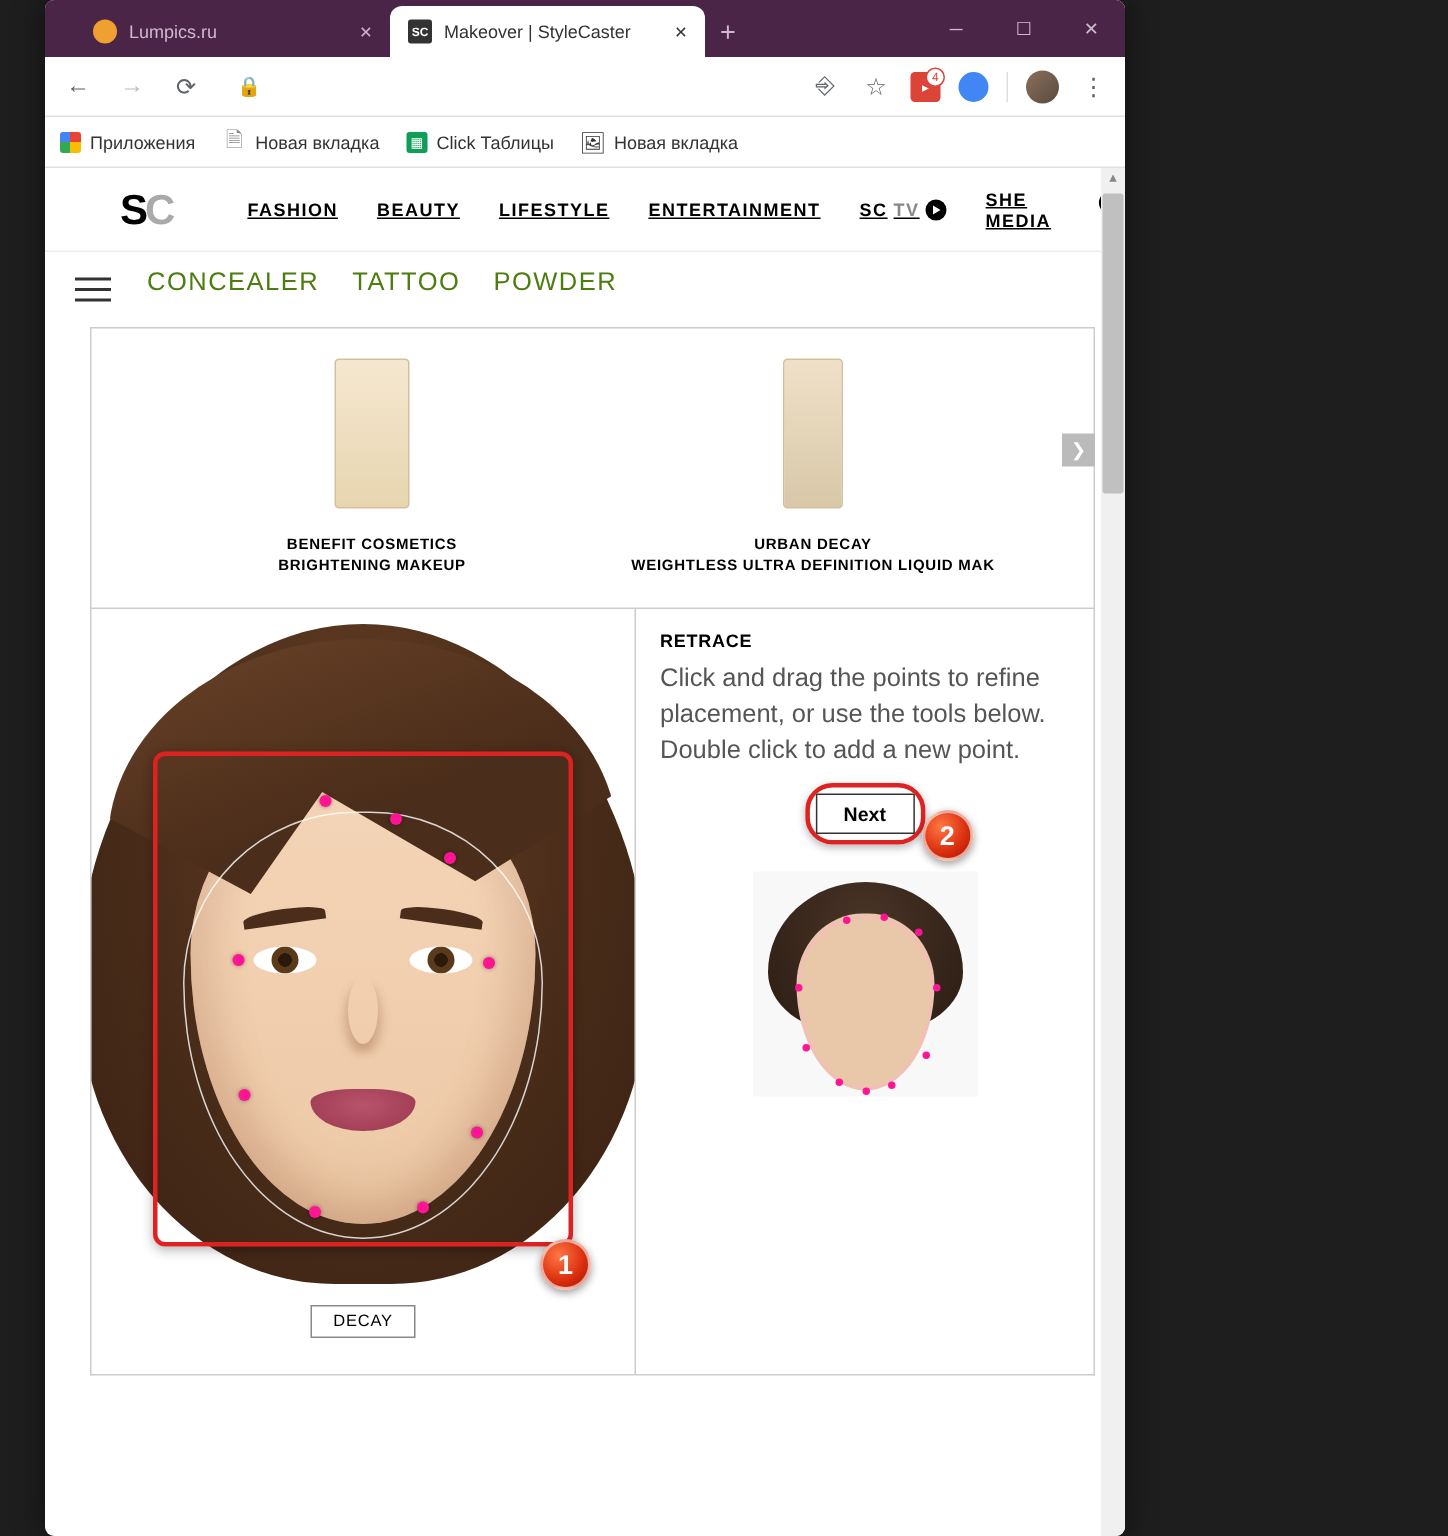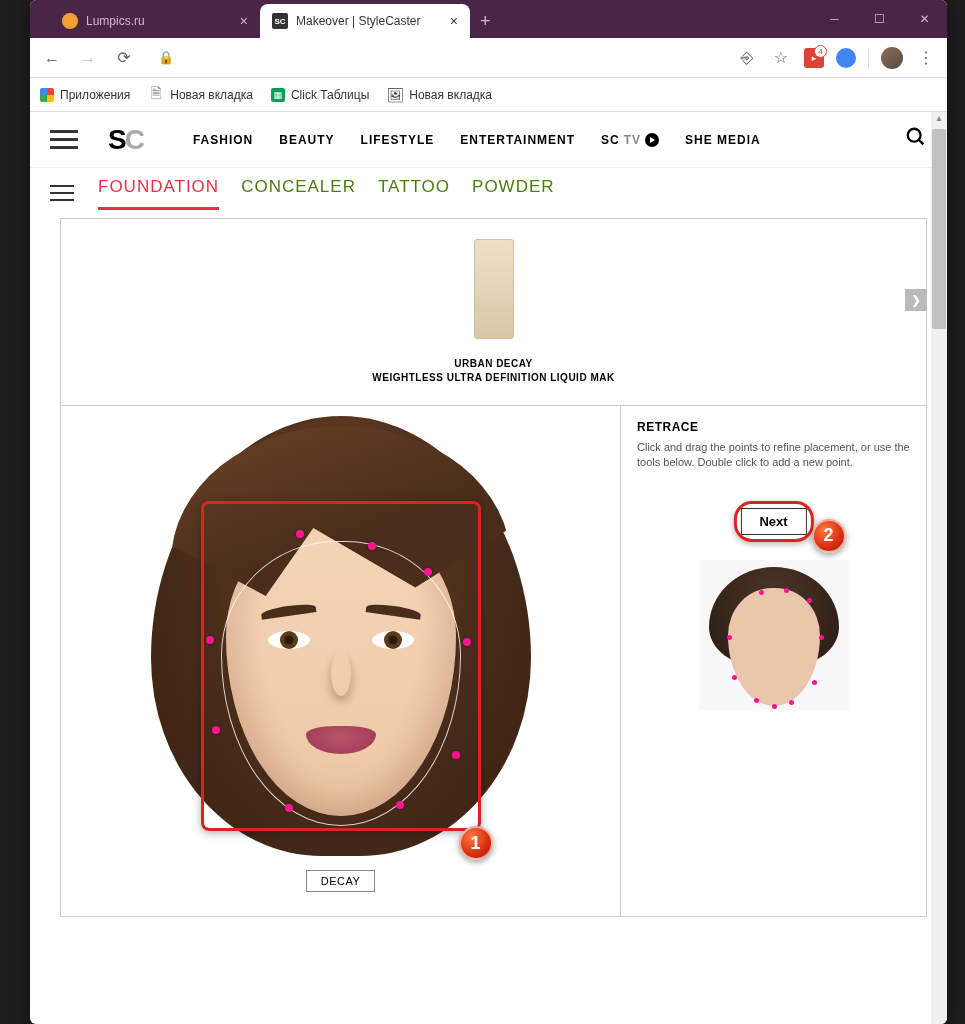--- a/index.html
+++ b/index.html
@@ -1,18 +1,18 @@
 <!DOCTYPE html>
 <html><head>
 <meta charset="utf-8">
 <style>
 * { margin: 0; padding: 0; box-sizing: border-box; font-family: Arial, sans-serif; }
 body { background: #1e1e1e; width: 965px; height: 1024px; overflow: hidden; }
 
-.window { position: absolute; left: 30px; top: 0; width: 917px; height: 1024px; background: #fff; border-radius: 6px; overflow: hidden; box-shadow: 0 0 20px rgba(0,0,0,0.5); }
+.window { position: absolute; left: 30px; top: 0; width: 720px; height: 1024px; background: #fff; border-radius: 6px; overflow: hidden; box-shadow: 0 0 20px rgba(0,0,0,0.5); }
 
 .titlebar { height: 38px; background: #4a2548; display: flex; align-items: flex-end; }
 .tabs { display: flex; padding-left: 20px; gap: 0; }
 .tab { display: flex; align-items: center; height: 34px; padding: 0 12px; border-radius: 8px 8px 0 0; font-size: 12px; color: #d0b8ce; gap: 8px; min-width: 210px; position: relative; }
 .tab.active { background: #fff; color: #333; }
 .tab-favicon { width: 16px; height: 16px; border-radius: 50%; background: #f0a030; }
 .tab.active .tab-favicon { background: #333; border-radius: 2px; display: flex; align-items: center; justify-content: center; color: #fff; font-size: 8px; font-weight: bold; }
 .tab-close { margin-left: auto; font-size: 14px; cursor: pointer; }
 .new-tab-btn { color: #d0b8ce; font-size: 18px; padding: 0 10px; cursor: pointer; height: 34px; display: flex; align-items: center; }
 .window-controls { margin-left: auto; display: flex; }
@@ -45,21 +45,21 @@
 .scrollbar-track { position: absolute; right: 0; top: 0; width: 16px; height: 100%; background: #f0f0f0; }
 .scrollbar-thumb { width: 14px; margin: 1px; background: #c0c0c0; border-radius: 2px; height: 200px; }
 .scroll-arrow { height: 16px; text-align: center; font-size: 10px; color: #888; cursor: pointer; }
 
 .site-header { height: 56px; display: flex; align-items: center; padding: 0 20px; gap: 30px; border-bottom: 1px solid #eee; }
 .hamburger { width: 28px; cursor: pointer; }
 .hamburger div { height: 3px; background: #333; margin: 5px 0; }
 .site-logo { font-size: 28px; font-weight: 900; letter-spacing: -2px; }
 .site-logo .s { color: #000; }
 .site-logo .c { color: #aaa; }
-.site-nav { display: flex; gap: 26px; margin-left: 20px; }
+.site-nav { display: flex; gap: 26px; margin-left: 20px; text-decoration: underline; }
 .site-nav-item { font-size: 12px; font-weight: bold; letter-spacing: 1px; cursor: pointer; display: flex; align-items: center; gap: 4px; }
 .play-circle { width: 14px; height: 14px; background: #000; border-radius: 50%; display: inline-flex; align-items: center; justify-content: center; }
 .play-circle::after { content: ''; border-left: 5px solid #fff; border-top: 3px solid transparent; border-bottom: 3px solid transparent; margin-left: 1px; }
 .search-icon { margin-left: auto; font-size: 22px; cursor: pointer; }
 
 .app-header { height: 50px; display: flex; align-items: center; padding: 0 20px; gap: 24px; }
 .app-hamburger { width: 24px; cursor: pointer; }
 .app-hamburger div { height: 2px; background: #333; margin: 5px 0; }
 .app-tabs { display: flex; gap: 22px; }
 .app-tab { font-size: 17px; letter-spacing: 1px; color: #4d7c0f; cursor: pointer; padding-bottom: 10px; }
@@ -97,21 +97,21 @@
 .trace-outline { position: absolute; top: 135px; width: 240px; height: 285px; border: 1.5px solid rgba(255,255,255,0.8); border-radius: 48% 48% 50% 50% / 40% 40% 60% 60%; pointer-events: none; }
 .trace-point { position: absolute; width: 8px; height: 8px; background: #ff1493; border-radius: 50%; box-shadow: 0 0 3px rgba(0,0,0,0.4); cursor: move; }
 
 .badge { position: absolute; width: 34px; height: 34px; border-radius: 50%; background: radial-gradient(circle at 35% 30%, #ff7744, #dd3311 55%, #aa1100); color: #fff; font-weight: bold; font-size: 18px; display: flex; align-items: center; justify-content: center; border: 2px solid rgba(255,255,255,0.6); box-shadow: 0 2px 6px rgba(0,0,0,0.4); }
 .badge1 { bottom: 56px; left: 50%; margin-left: 118px; }
 
 .reset-btn { margin: 4px auto 10px; padding: 4px 14px; border: 1px solid #888; background: #fff; font-size: 11px; letter-spacing: 0.5px; cursor: pointer; }
 
 .control-panel { width: 305px; padding: 14px 16px; }
 .panel-title { font-size: 12px; font-weight: bold; letter-spacing: 0.5px; margin-bottom: 6px; }
-.panel-desc { font-size: 11px; color: #555; line-height: 1.4; margin-bottom: 30px; }
+.panel-desc { font-size: 17px; color: #555; line-height: 1.4; margin-bottom: 11px; }
 .next-wrap { position: relative; text-align: center; margin-bottom: 18px; display: inline-block; left: 50%; transform: translateX(-50%); }
 .next-box { display: inline-block; padding: 4px; border: 3px solid #dd2222; border-radius: 18px; box-shadow: 0 2px 6px rgba(0,0,0,0.3); }
 .next-btn { padding: 5px 18px; border: 1px solid #333; background: #fff; font-size: 13px; font-weight: bold; cursor: pointer; }
 .badge2 { top: 18px; right: -32px; }
 
 .mini-face { width: 150px; height: 150px; margin: 0 auto; position: relative; background: #f8f8f8; }
 .mini-hair { position: absolute; width: 130px; height: 100px; top: 7px; left: 10px; background: radial-gradient(ellipse at 50% 30%, #4a3428, #2a1c12); border-radius: 50% 50% 40% 40% / 60% 60% 40% 40%; }
 .mini-skin { position: absolute; width: 92px; height: 118px; top: 28px; left: 29px; background: #e8c8a8; border-radius: 48% 48% 50% 50% / 40% 40% 60% 60%; }
 .mini-outline { position: absolute; width: 90px; height: 115px; top: 30px; left: 30px; border: 1px solid rgba(255,180,200,0.9); border-radius: 48% 48% 50% 50% / 40% 40% 60% 60%; }
 .mini-point { position: absolute; width: 5px; height: 5px; background: #ff1493; border-radius: 50%; }
@@ -213,29 +213,33 @@
       </div>
     </div>
 
     <div class="app-header">
       <div class="app-hamburger">
           <div></div>
           <div></div>
           <div></div>
         </div>
       <div class="app-tabs">
-        <div class="app-tab active">FOUNDATION</div>
         <div class="app-tab">CONCEALER</div>
         <div class="app-tab">TATTOO</div>
         <div class="app-tab">POWDER</div>
       </div>
     </div>
 
     <div class="product-area">
       <div class="products">
+        <div class="product">
+          <div class="prod-img"></div>
+          <div class="prod-brand">BENEFIT COSMETICS</div>
+          <div class="prod-name">BRIGHTENING MAKEUP</div>
+        </div>
         <div class="product">
           <div class="prod-img p3"></div>
           <div class="prod-brand">URBAN DECAY</div>
           <div class="prod-name">WEIGHTLESS ULTRA DEFINITION LIQUID MAK</div>
         </div>
       </div>
       <div class="next-carousel">❯</div>
     </div>
 
     <div class="workspace">

